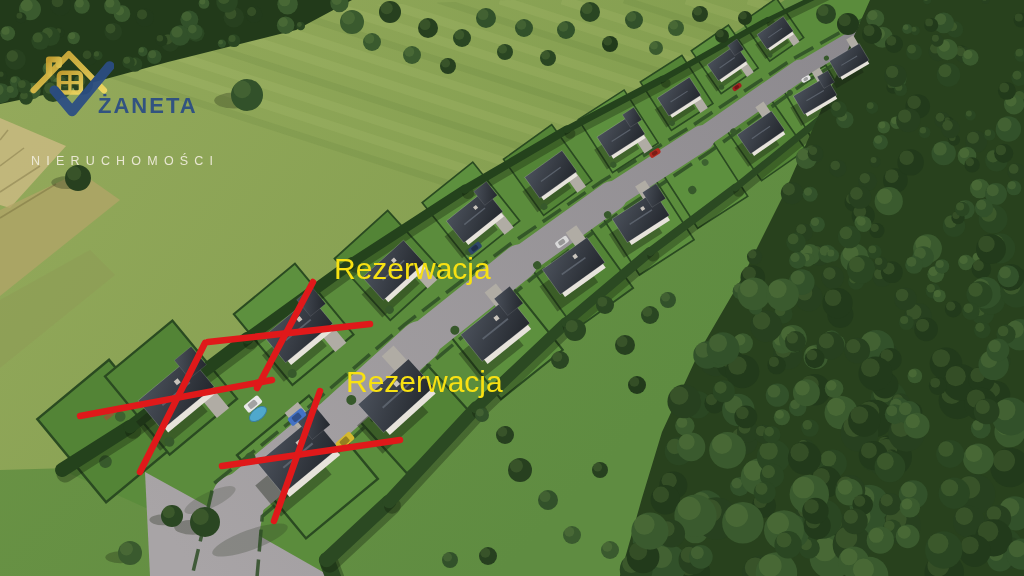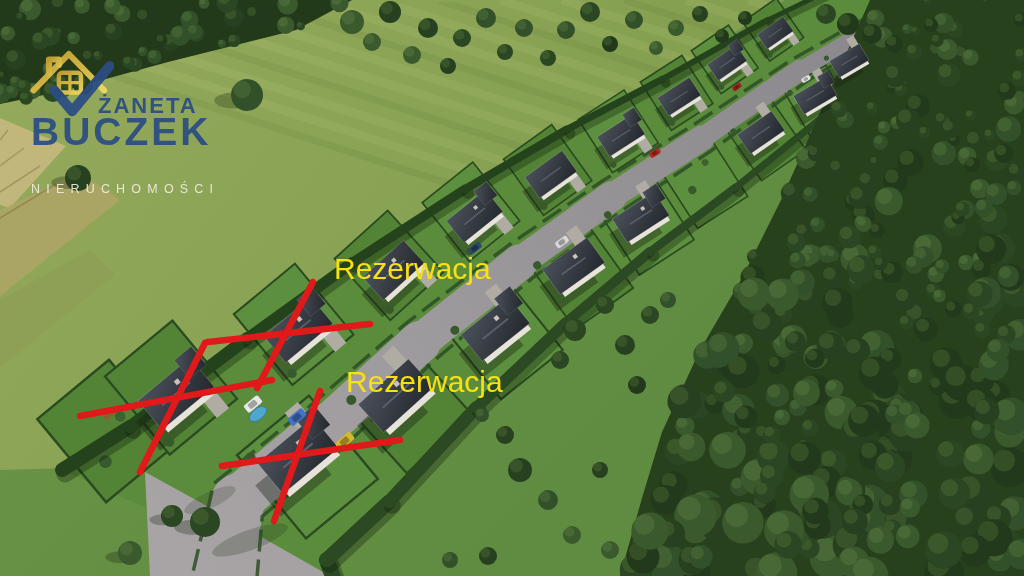--- a/index.html
+++ b/index.html
@@ -4,21 +4,21 @@
 <style>
   html,body{margin:0;padding:0;background:#222;}
   #stage{position:relative;width:1024px;height:576px;overflow:hidden;
          font-family:"Liberation Sans", sans-serif;}
   #scene{position:absolute;left:0;top:0;}
   .res-label{position:absolute;font-size:30px;font-weight:400;line-height:1;
              letter-spacing:0px;white-space:nowrap;margin-left:16px;}
   #logo{position:absolute;left:26px;top:44px;width:210px;height:132px;opacity:.93;}
   #logo .l1{position:absolute;left:72px;top:49px;font-weight:bold;font-size:22px;letter-spacing:2px;text-align:center;}
   #logo .l2{position:absolute;left:5px;top:66px;font-weight:bold;font-size:39px;letter-spacing:3px;}
-  #logo .l3{position:absolute;left:5px;top:110px;font-size:12.5px;letter-spacing:6.2px;margin-top:28px;}
+  #logo .l3{position:absolute;left:5px;top:110px;font-size:12.5px;letter-spacing:6.2px;}
   #logo svg{position:absolute;left:2px;top:0px;}
 </style>
 </head>
 <body>
 
 <div id="stage">
 
   <svg id="scene" width="1024" height="576" viewBox="0 0 1024 576">
     <defs>
       <linearGradient id="fieldGrad" gradientUnits="userSpaceOnUse" x1="0" y1="0" x2="650" y2="500">
@@ -1206,16 +1206,15 @@
         <path d="M5,42 L37,9 L69,42"></path>
         <path d="M19,27 L19,14 L28,14 L28,19"></path>
         <path d="M12,47 L12,65"></path>
         <path d="M63,47 L63,56"></path>
         <rect x="28" y="26" width="20" height="18" rx="3" stroke-width="4"></rect>
         <path d="M38,26 L38,44 M28,35 L48,35" stroke-width="3"></path>
       </g>
       <path id="logoCheck" d="M24,42 L40,61 L74,20" fill="none" stroke="#2b4d84" stroke-width="9" stroke-linecap="round" stroke-linejoin="round"></path>
     </svg>
     <div class="l1" style="color: rgb(43, 77, 132);">ŻANETA</div>
-    <div class="l2" style="color: rgb(43, 77, 132);">BUCZEK</div>
     <div class="l3" style="color: rgb(240, 236, 220);">NIERUCHOMOŚCI</div>
   </div>
 </div>
 
 </body></html>

